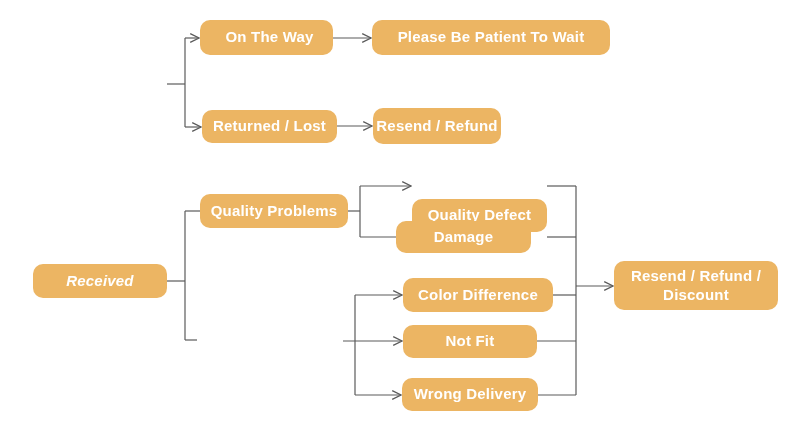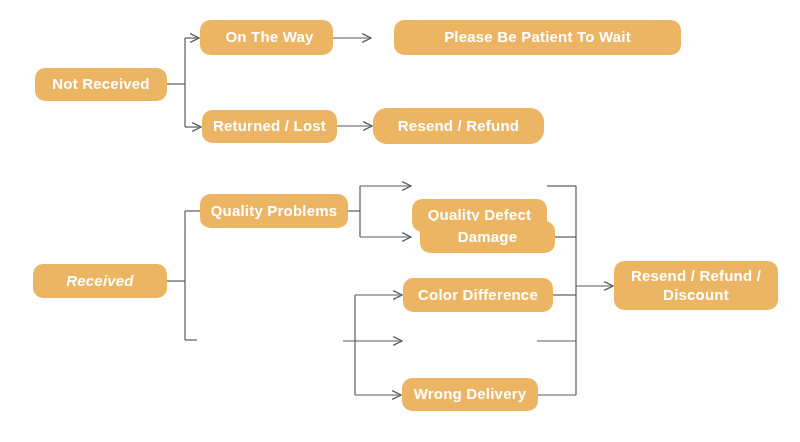--- a/index.html
+++ b/index.html
@@ -41,27 +41,27 @@
     border-radius: 10px;
     padding: 2px 6px;
     letter-spacing: 0.2px;
     white-space: nowrap;
   }
   .node.wrap { white-space: normal; }
 
   
   #n-not-received   { left: 35px;  top: 68px;  width: 132px; height: 33px; }
   #n-on-the-way     { left: 200px; top: 20px;  width: 133px; height: 35px; padding-left: 12px; }
-  #n-please-wait    { left: 372px; top: 20px;  width: 287px; height: 35px; margin-left: 22px; }
+  #n-please-wait    { left: 372px; top: 20px;  width: 238px; height: 35px; }
   #n-returned-lost  { left: 202px; top: 110px; width: 135px; height: 33px; }
-  #n-resend-refund  { left: 373px; top: 108px; width: 171px; height: 36px; border-radius: 14px; }
+  #n-resend-refund  { left: 373px; top: 108px; width: 128px; height: 36px; }
   #n-quality-problems { left: 200px; top: 194px; width: 148px; height: 34px; }
   #n-received       { left: 33px;  top: 264px; width: 134px; height: 34px; font-style: italic; }
   #n-quality-defect { left: 412px; top: 169px; width: 135px; height: 33px; margin-top: 30px; }
-  #n-damage         { left: 420px; top: 221px; width: 135px; height: 32px; }
+  #n-damage         { left: 396px; top: 221px; width: 135px; height: 32px; }
   #n-color-difference { left: 403px; top: 278px; width: 150px; height: 34px; }
   #n-other-questions  { left: 197px; top: 323px; width: 146px; height: 34px; }
   #n-not-fit        { left: 403px; top: 325px; width: 134px; height: 33px; }
   #n-wrong-delivery { left: 402px; top: 378px; width: 136px; height: 33px; }
   #n-resend-refund-discount { left: 614px; top: 261px; width: 164px; height: 49px; }
 </style>
 </head>
 <body>
 
 <div class="canvas">
@@ -98,26 +98,26 @@
 
     <path class="edge" d="M547 186 H576"></path>
     <path class="edge" d="M547 237 H576"></path>
     <path class="edge" d="M553 295 H576"></path>
     <path class="edge" d="M537 341 H576"></path>
     <path class="edge" d="M538 395 H576"></path>
     <path class="edge" d="M576 186 V395"></path>
     <path class="edge" d="M576 286 H613" marker-end="url(#arrow)"></path>
   </svg>
 
-  <div class="node" id="n-not-received">Not Received</div>
   <div class="node" id="n-on-the-way">On The Way</div>
   <div class="node" id="n-please-wait">Please Be Patient To Wait</div>
   <div class="node" id="n-returned-lost">Returned / Lost</div>
   <div class="node" id="n-resend-refund">Resend / Refund</div>
   <div class="node" id="n-quality-problems">Quality Problems</div>
   <div class="node" id="n-received">Received</div>
   <div class="node" id="n-quality-defect">Quality Defect</div>
   <div class="node" id="n-damage">Damage</div>
   <div class="node" id="n-color-difference">Color Difference</div>
+  <div class="node" id="n-not-fit">Not Fit</div>
   <div class="node" id="n-wrong-delivery">Wrong Delivery</div>
   <div class="node wrap" id="n-resend-refund-discount">Resend / Refund / Discount</div>
 
 </div>
 
 </body></html>

